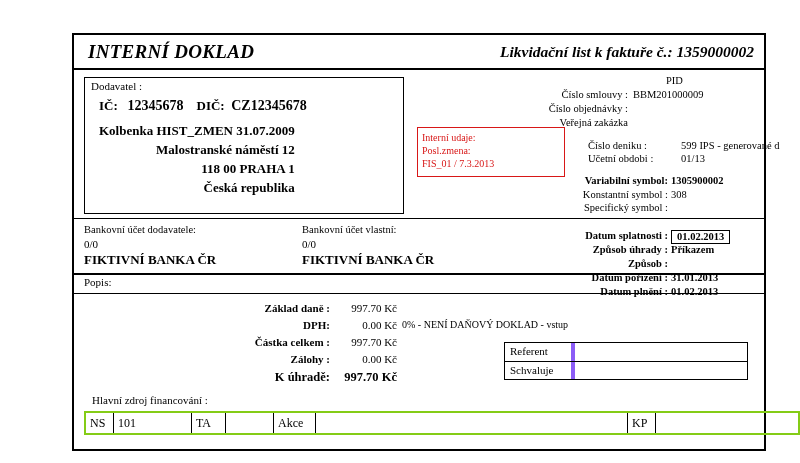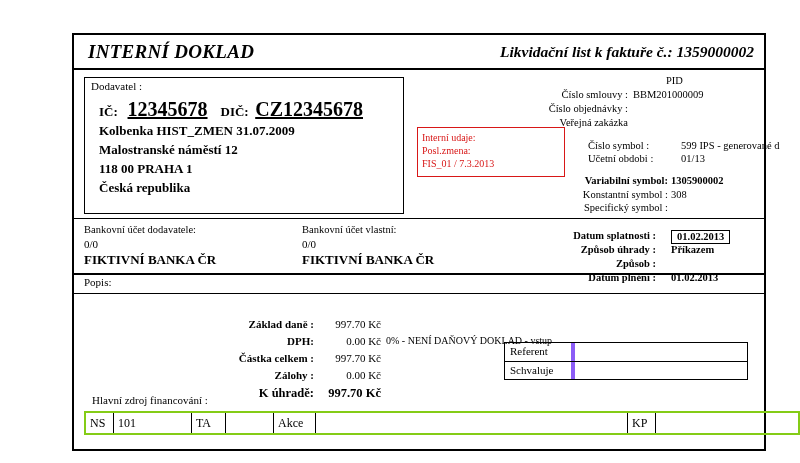--- a/index.html
+++ b/index.html
@@ -87,33 +87,34 @@
   }
 
   
   .supplier-box {
     position: absolute;
     left: 10px; top: 7px;
     width: 320px;
     height: 137px;
     border: 1px solid #000;
     box-sizing: border-box;
+    text-align: right;
   }
   .supplier-label {
     position: absolute;
     left: 6px; top: 2px;
     font-size: 11px;
   }
   .supplier-ico {
     position: absolute;
     left: 14px; top: 20px;
     font-size: 13px;
     font-weight: bold;
   }
-  .ico-val { font-size: 20px; font-weight: bold; text-decoration: underline; }
+  .ico-val { font-size: 14px; font-weight: bold; }
   .dic-lbl { font-size: 13px; font-weight: bold; }
   .supplier-addr {
     position: absolute;
     left: 14px; top: 43px;
     font-size: 13px;
     font-weight: bold;
     line-height: 19px;
   }
 
   
@@ -207,21 +208,21 @@
 
   .r-block4 { margin-top: 14px; }
   .r-line4 {
     position: relative;
     height: 14px;
     white-space: nowrap;
     font-size: 10.5px;
   }
   .r-line4 .lbl {
     position: absolute;
-    right: 100px;
+    right: 88px;
     text-align: left;
     white-space: nowrap;
     font-weight: bold;
   }
   .r-line4 .val {
     position: absolute;
     left: 100px;
     white-space: nowrap;
     font-weight: bold;
   }
@@ -269,24 +270,23 @@
   .popis-sep2 {
     position: absolute;
     left: 0; top: 223px;
     width: 100%;
     border-top: 1px solid #000;
   }
 
   
   .amounts {
     position: absolute;
-    left: 0; top: 232px;
+    left: 16px; top: 232px;
     width: 430px;
     font-size: 11px;
-    margin-top: 16px;
   }
   .amt-row {
     position: relative;
     height: 17px;
     white-space: nowrap;
   }
   .amt-row .lbl {
     position: absolute;
     right: 190px;
     text-align: right;
@@ -424,21 +424,21 @@
           <span class="lbl">Číslo objednávky :</span>
           <span class="val"></span>
         </div>
         <div class="r-line">
           <span class="lbl">Veřejná zakázka</span>
           <span class="val"></span>
         </div>
 
         <div class="r-block2">
           <div class="r-line2">
-            <span class="lbl">Číslo symbol :</span>
+            <span class="lbl">Číslo deniku :</span>
             <span class="val">599 IPS - generované d</span>
           </div>
           <div class="r-line2">
             <span class="lbl">Učetní obdobi :</span>
             <span class="val">01/13</span>
           </div>
         </div>
 
         <div class="r-block3">
           <div class="r-line3">
@@ -460,20 +460,24 @@
             <span class="lbl">Datum  splatnosti :</span>
             <span class="val"><span class="boxed-val">01.02.2013</span></span>
           </div>
           <div class="r-line4">
             <span class="lbl">Způsob úhrady :</span>
             <span class="val">Příkazem</span>
           </div>
           <div class="r-line4">
             <span class="lbl">Způsob :</span>
             <span class="val"></span>
+          </div>
+          <div class="r-line4">
+            <span class="lbl">Datum pořízeni :</span>
+            <span class="val">31.01.2013</span>
           </div>
           <div class="r-line4">
             <span class="lbl">Datum plnění :</span>
             <span class="val">01.02.2013</span>
           </div>
         </div>
       </div>
 
       <div class="bank-sep"></div>
       <div class="bank-left">

